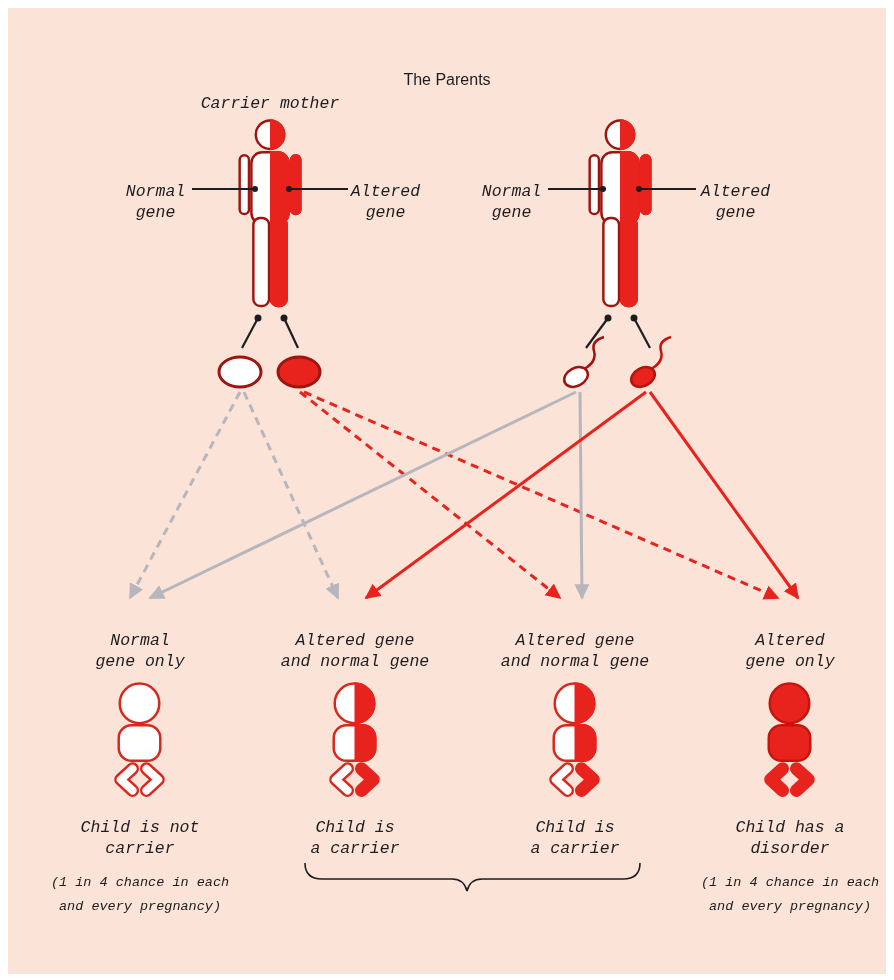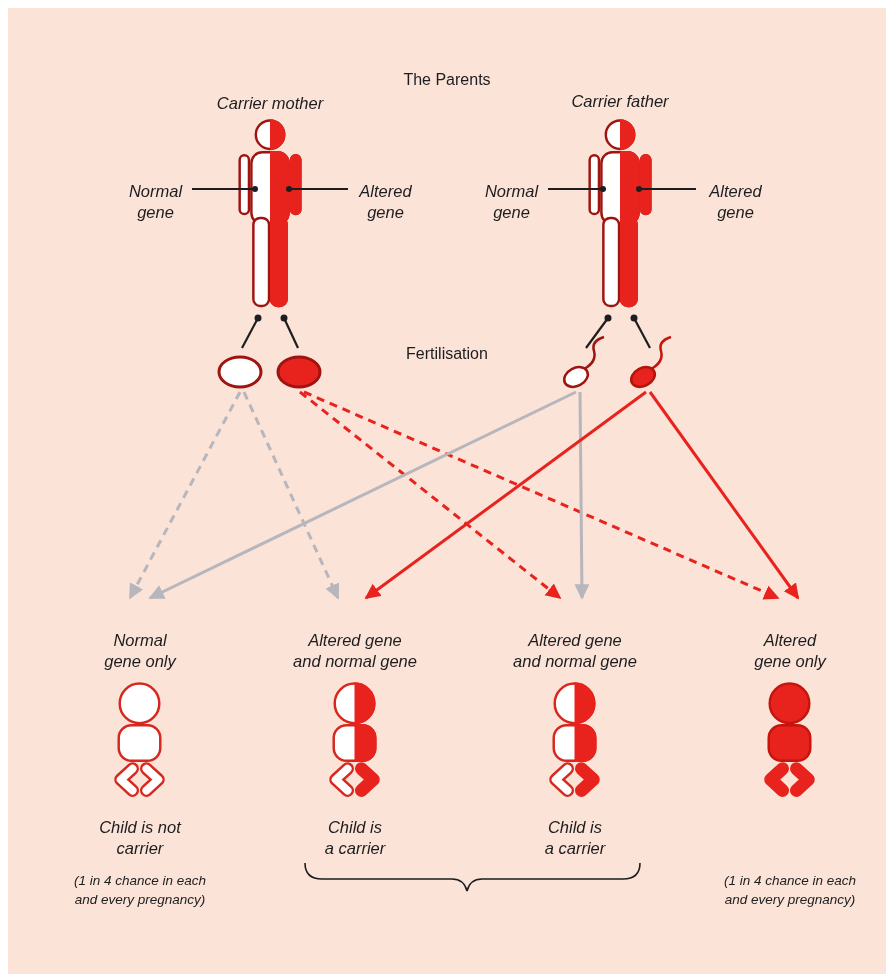--- a/index.html
+++ b/index.html
@@ -1,33 +1,31 @@
 <!DOCTYPE html>
 <html><head>
 <meta charset="utf-8">
 <style>
   html,body{margin:0;padding:0;background:#ffffff;}
   .stage{position:relative;width:894px;height:980px;font-family:"Liberation Sans",sans-serif;color:#1d1d1f;overflow:hidden;}
   .bg{position:absolute;left:8px;top:8px;width:878px;height:966px;background:#fbe3d8;}
   .heading{position:absolute;font-size:16px;text-align:center;}
-  .lbl{position:absolute;font-style:italic;font-size:16.5px;line-height:21px;text-align:center;white-space:pre-line;}
-  .small{font-size:13.5px;line-height:19px;}
+  .lbl{position:absolute;font-style:italic;font-size:16.5px;line-height:21px;text-align:center;white-space:pre-line;font-family:Liberation Mono, monospace;}
+  .small{font-size:13.5px;line-height:24px;}
   .overlay{position:absolute;left:0;top:0;}
   svg.fig{position:absolute;}
 </style>
 </head>
 <body>
 
 <div class="stage">
   <div class="bg"></div>
 
   <div class="heading" style="left:0;width:894px;top:71px">The Parents</div>
   <div class="lbl" style="left:180px;width:180px;top:93px">Carrier mother</div>
-  <div class="lbl" style="left:530px;width:180px;top:91px">Carrier father</div>
-  <div class="heading" style="left:0;width:894px;top:345px">Fertilisation</div>
 
   <div class="lbl" style="left:108px;width:95px;top:181px">Normal
 gene</div>
   <div class="lbl" style="left:338px;width:95px;top:181px">Altered
 gene</div>
   <div class="lbl" style="left:464px;width:95px;top:181px">Normal
 gene</div>
   <div class="lbl" style="left:688px;width:95px;top:181px">Altered
 gene</div>
 
@@ -207,18 +205,20 @@
     <path d="M41,89 L29,100 L41,111" fill="none" stroke="#e8231d" stroke-width="13" stroke-linecap="round" stroke-linejoin="round"></path>
     <path d="M55,89 L67,100 L55,111" fill="none" stroke="#e8231d" stroke-width="13" stroke-linecap="round" stroke-linejoin="round"></path>
   </svg>
 
   <div class="lbl" style="left:63px;width:154px;top:817px">Child is not
 carrier</div>
   <div class="lbl" style="left:262px;width:186px;top:817px">Child is
 a carrier</div>
   <div class="lbl" style="left:482px;width:186px;top:817px">Child is
 a carrier</div>
+  <div class="lbl" style="left:713px;width:154px;top:817px">Child has a
+disorder</div>
 
   <div class="lbl small" style="left:38px;width:204px;top:871px">(1 in 4 chance in each
 and every pregnancy)</div>
   <div class="lbl small" style="left:688px;width:204px;top:871px">(1 in 4 chance in each
 and every pregnancy)</div>
 </div>
 
 </body></html>

